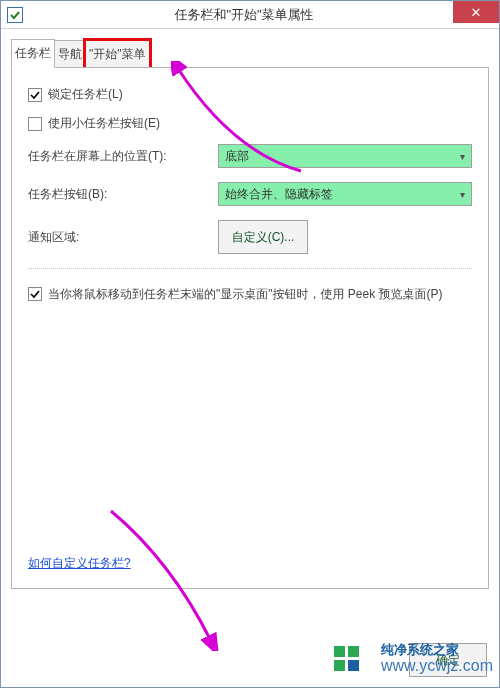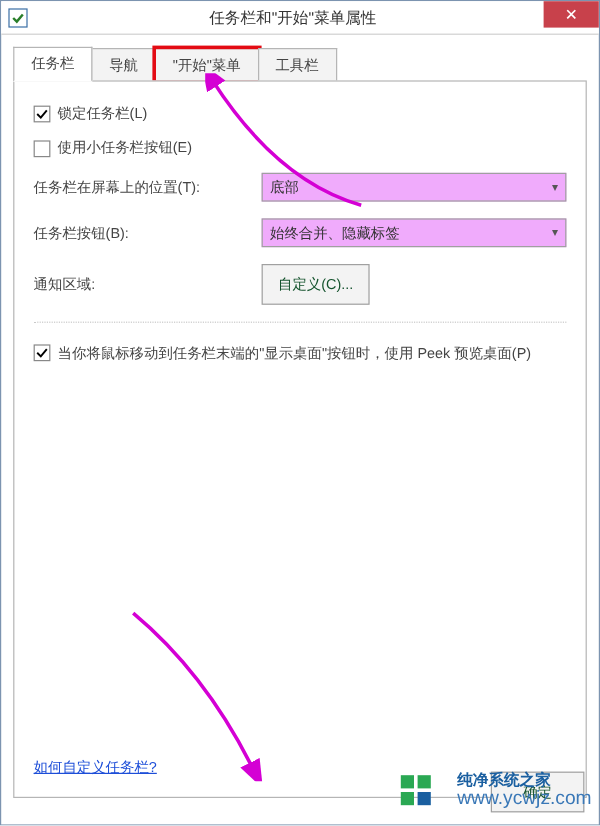--- a/index.html
+++ b/index.html
@@ -62,21 +62,21 @@
     justify-content: center;
     font-size: 13px;
     cursor: pointer;
   }
   .tabstrip {
     display: flex;
     margin: 10px 10px 0 10px;
     align-items: flex-end;
   }
   .tab {
-    padding: 5px 14px;
+    padding: 5px 3px;
     border: 1px solid #b5b5b5;
     border-bottom: none;
     background: #f3f3f3;
     margin-right: -1px;
     color: #444;
     font-size: 12px;
     cursor: pointer;
     position: relative;
   }
   .tab.active {
@@ -85,21 +85,21 @@
     z-index: 2;
   }
   .tab-highlight {
     outline: 3px solid #e30b13;
     outline-offset: -1px;
   }
   .panel {
     border: 1px solid #b5b5b5;
     margin: 0 10px 10px 10px;
     padding: 18px 16px 10px 16px;
-    height: 598px;
+    height: 522px;
     position: relative;
     background: #fff;
     margin-top: -1px;
   }
   .row {
     display: flex;
     align-items: center;
     margin-bottom: 14px;
     color: #444;
     font-size: 12px;
@@ -116,21 +116,21 @@
     justify-content: center;
   }
   .chk svg { display: block; }
   .label-col {
     width: 190px;
   }
   .select {
     flex: 1;
     height: 24px;
     border: 1px solid #a0a0a0;
-    background: #f0abfc;
+    background: #86efac;
     display: flex;
     align-items: center;
     justify-content: space-between;
     padding: 0 6px;
     font-size: 12px;
     color: #333;
     cursor: pointer;
   }
   .select .chev { font-size: 10px; color: #555; }
   .btn {
@@ -211,21 +211,20 @@
     <span class="titlebar-title">任务栏和"开始"菜单属性</span>
     <div class="close-btn">
       <span>✕</span>
     </div>
   </div>
 
   <div class="tabstrip">
     <div class="tab active"><span>任务栏</span></div>
     <div class="tab"><span>导航</span></div>
     <div class="tab tab-highlight"><span>"开始"菜单</span></div>
-    <div class="tab"><span>工具栏</span></div>
   </div>
 
   <div class="panel">
 
     <div class="row checkbox-row">
       <span class="chk">
         <svg width="10" height="10" viewBox="0 0 10 10">
             <path d="M1 5 L4 8 L9 2" stroke="#000" stroke-width="1.6" fill="none"></path>
           </svg>
       </span>

